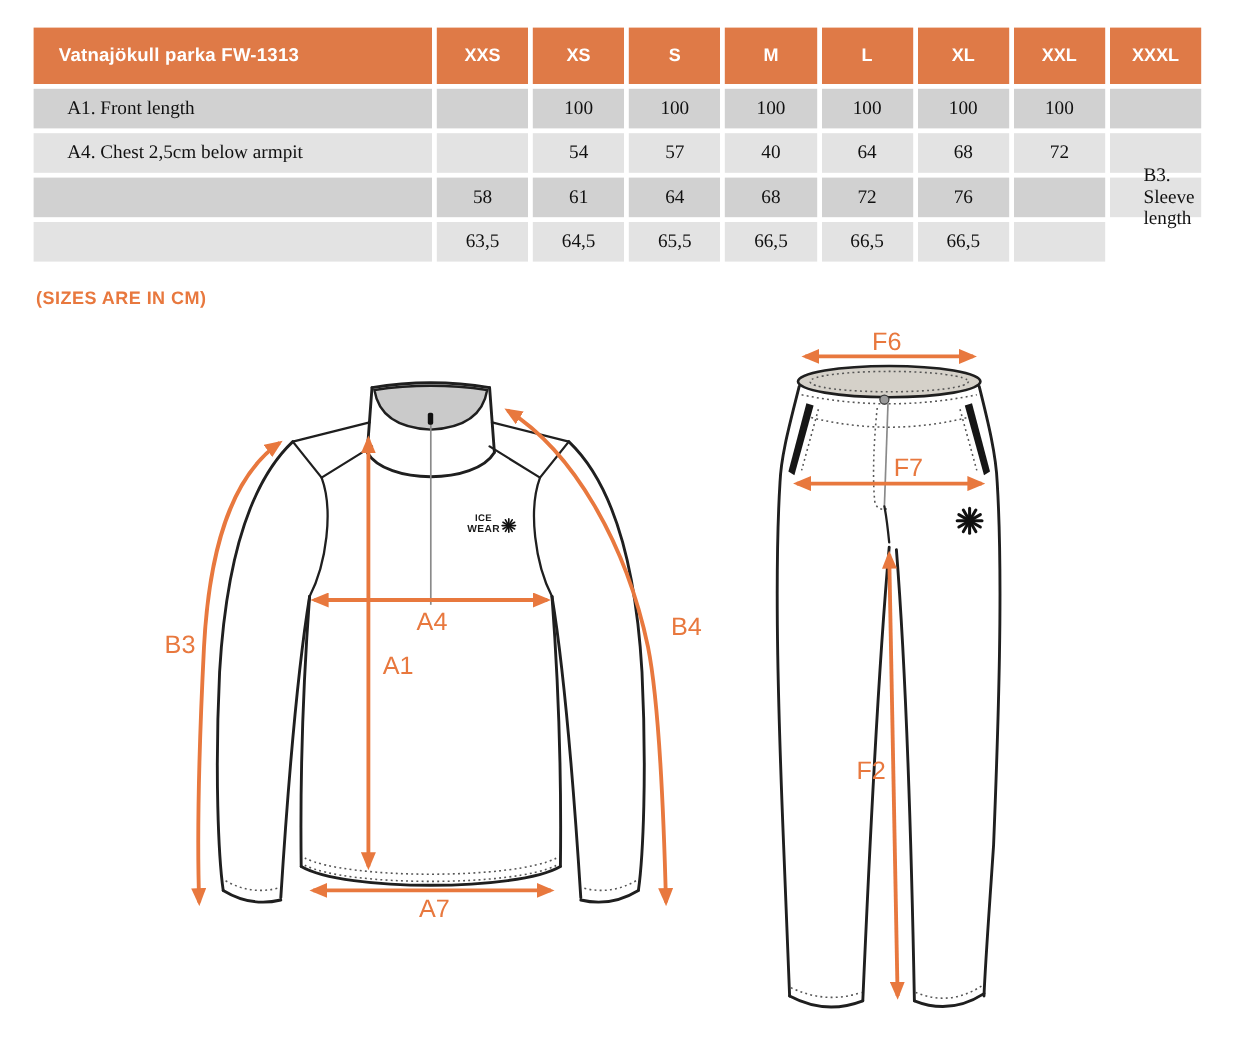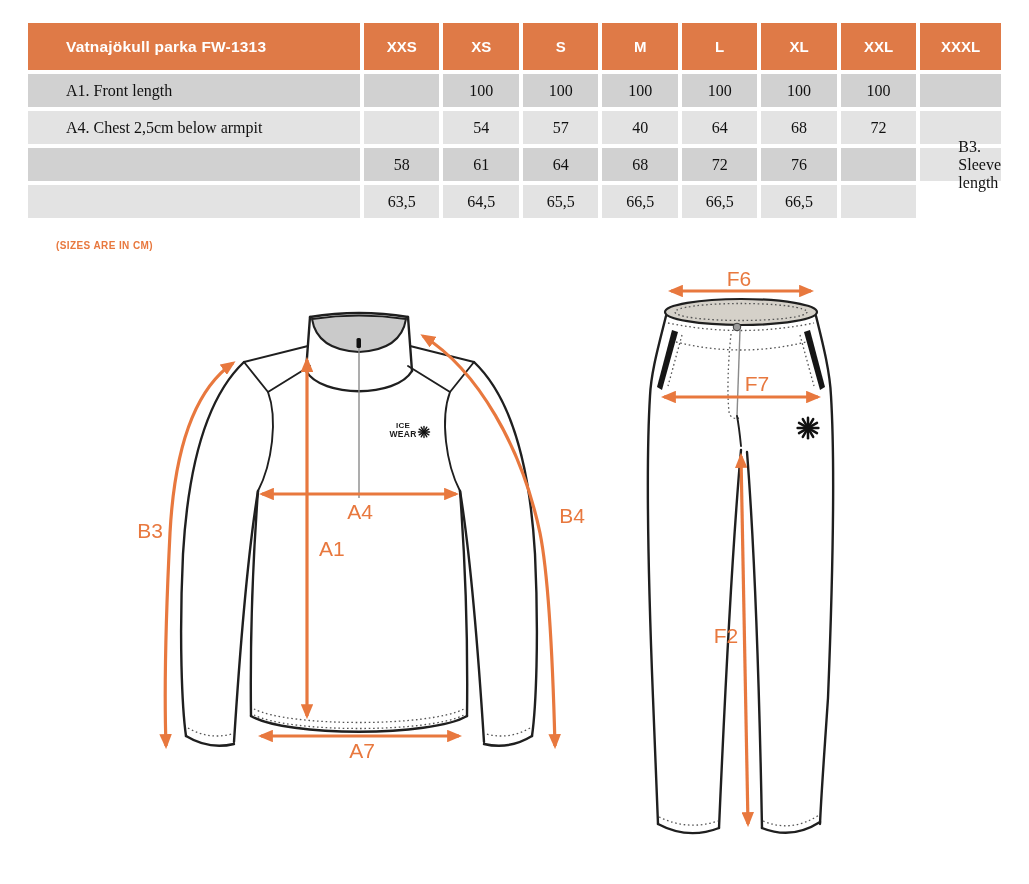--- a/index.html
+++ b/index.html
@@ -6,28 +6,28 @@
     --header-bg:#DF7A47; --accent:#E8783E; --row-dark:#D1D1D1; --row-light:#E3E3E3;
     --collar-fill:#CACACA; --waistband-fill:#D5D1C9; --outline:#1F1F1F; --ink:#111111;
   }
   *{box-sizing:border-box;margin:0;padding:0}
   html,body{background:#fff}
   body{width:1029px;height:884px;overflow:hidden;font-family:"Liberation Sans",sans-serif}
   .table-wrap{margin:23px 28px 0 28px}
   .grid{display:grid;grid-template-columns:332px repeat(8,1fr);gap:4px;background:#fff}
   .cell{display:flex;align-items:center;color:var(--ink)}
   .head{height:47px;background:var(--header-bg);color:#fff;font-weight:bold;font-size:15px}
-  .title{padding-left:38px;font-size:15.5px;letter-spacing:.2px}
+  .title{padding-left:21px;font-size:15.5px;letter-spacing:.2px}
   .head.size{justify-content:center}
   .body{height:33px;font-family:"Liberation Serif",serif;font-size:16px}
-  .rowlabel{padding-left:38px}
+  .rowlabel{padding-left:28px}
   .val{justify-content:center}
   .shade-dark{background:var(--row-dark)}
   .shade-light{background:var(--row-light)}
-  .note{margin:22px 0 0 56px;color:var(--accent);font-size:10px;font-weight:600;letter-spacing:.4px}
+  .note{margin:22px 0 0 30px;color:var(--accent);font-size:15px;font-weight:600;letter-spacing:.4px}
   svg.diagram{display:block;margin-top:17px}
   .ol{stroke:var(--outline);stroke-width:2.4;fill:none;stroke-linecap:round;stroke-linejoin:round}
   .ol2{stroke:var(--outline);stroke-width:1.9;fill:none;stroke-linecap:round;stroke-linejoin:round}
   .dot{stroke:#555;stroke-width:1.3;stroke-dasharray:1.6 2.7;fill:none}
   .zip{stroke:#8a8a8a;stroke-width:1.4;fill:none}
   .arrow{stroke:var(--accent);stroke-width:3.2;fill:none;stroke-linecap:butt}
   .ah{fill:var(--accent)}
   .albl{fill:var(--accent);font-size:21px;font-family:"Liberation Sans",sans-serif}
   .logo-txt{fill:#1a1a1a;font-weight:bold;font-family:"Liberation Sans",sans-serif;letter-spacing:.3px}
   .flake line{stroke:#111;stroke-linecap:round}

